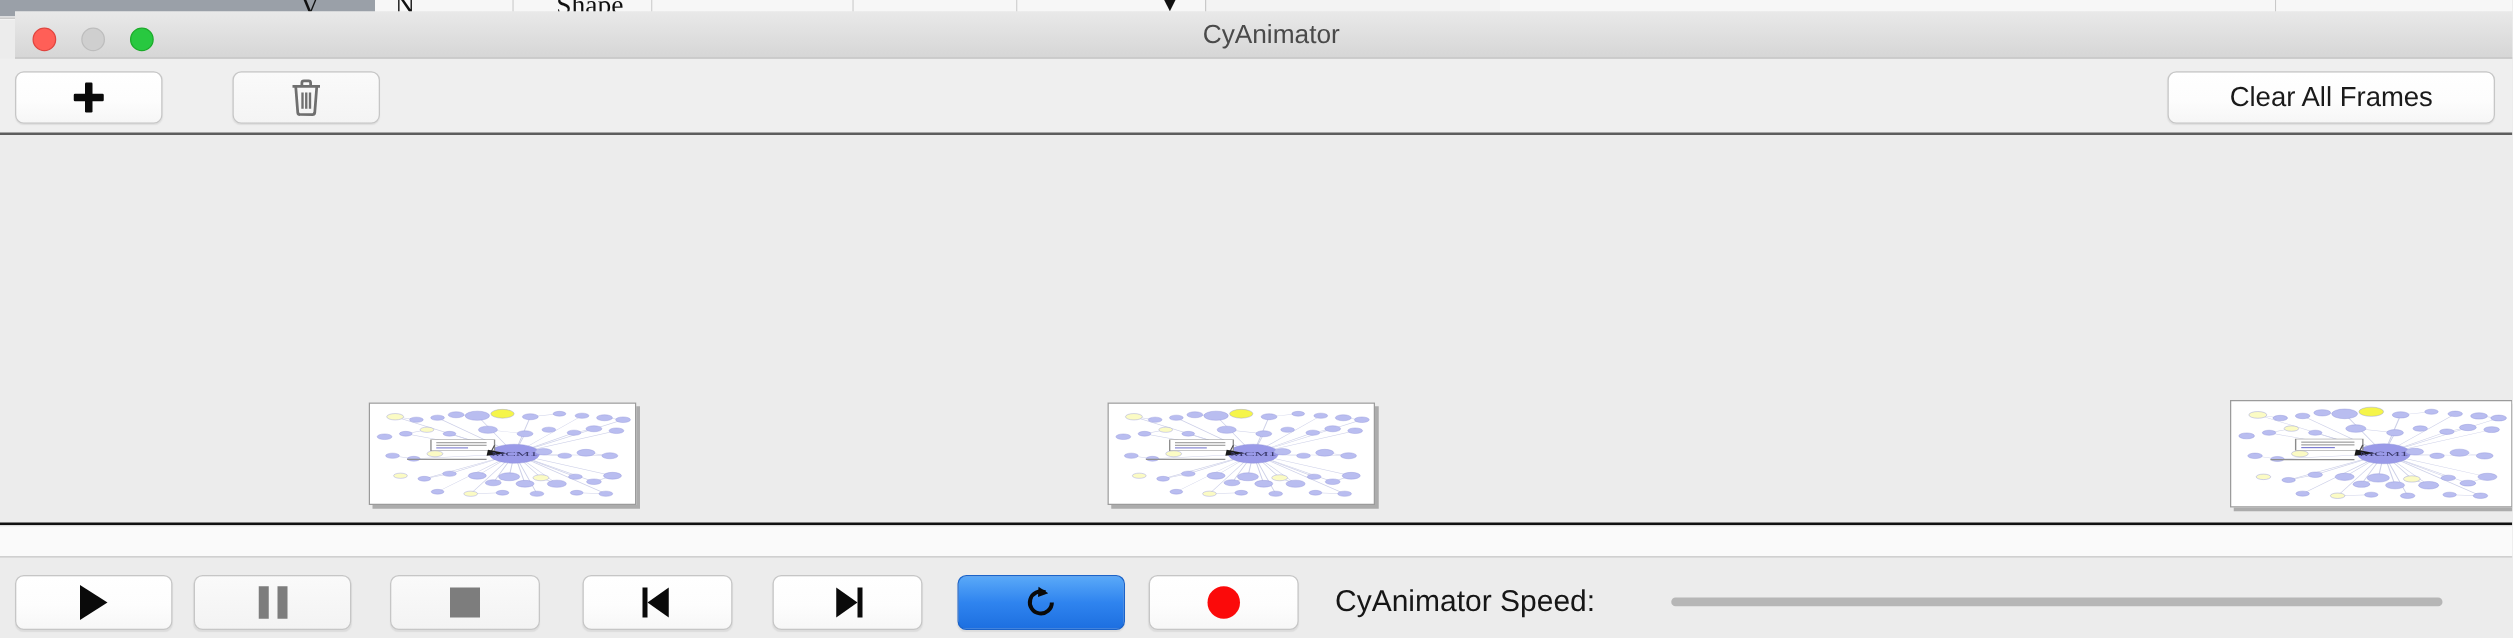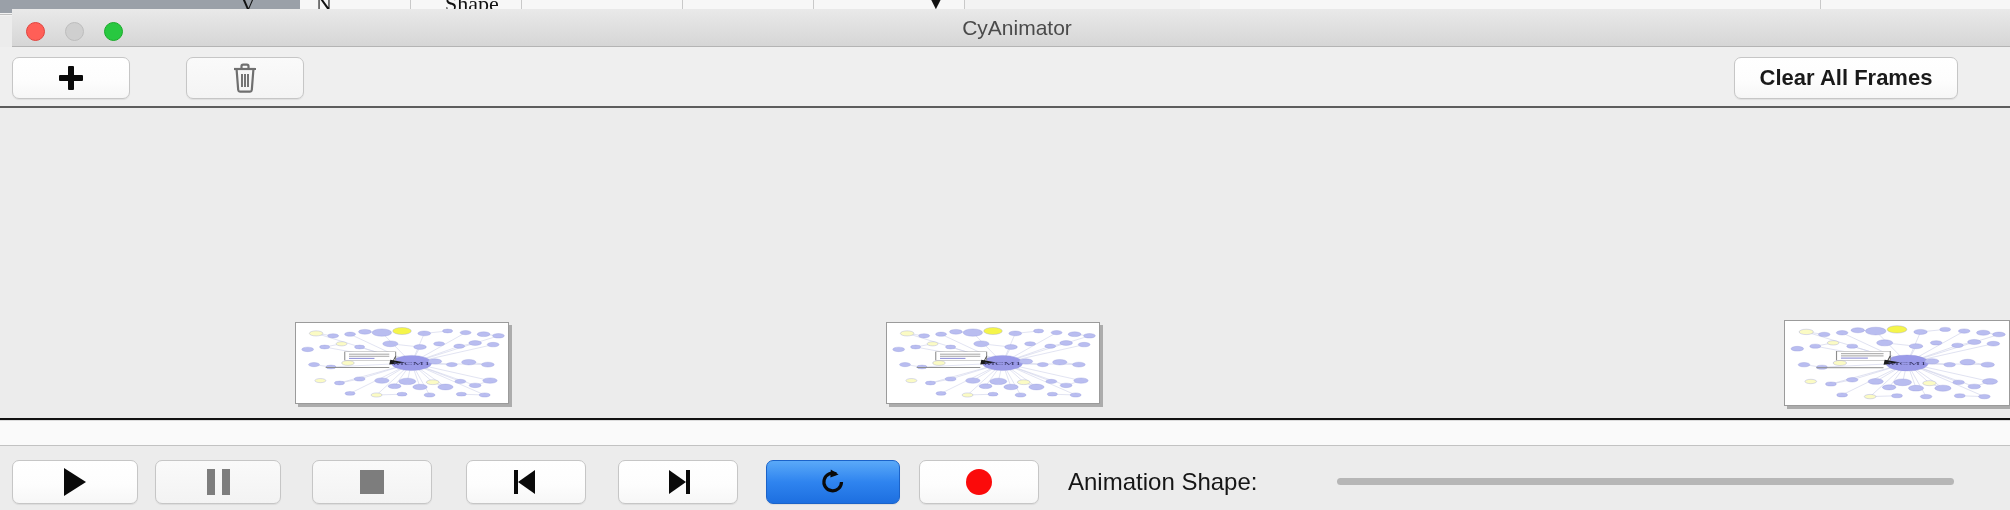--- a/index.html
+++ b/index.html
@@ -60,21 +60,21 @@
     box-shadow: 0 1px 1px rgba(0,0,0,0.07);
     box-sizing: border-box;
     display: flex; align-items: center; justify-content: center;
     cursor: default;
   }
   .btn.flat {
     background: linear-gradient(to bottom, #fafafa 0%, #f4f4f4 100%);
   }
   .btn-add   { left: 12px;  top: 57px; width: 118px; height: 42px; }
   .btn-del   { left: 186px; top: 57px; width: 118px; height: 42px; }
-  .btn-clear { left: 1734px; top: 57px; width: 224px; height: 42px; font-weight: bold; }
+  .btn-clear { left: 1734px; top: 57px; width: 262px; height: 42px; }
   .btn-clear-label { font-size: 22px; color: #1a1a1a; }
 
   .plus-icon { position: relative; width: 24px; height: 24px; }
   .plus-icon::before, .plus-icon::after {
     content: ""; position: absolute; background: #0a0a0a; border-radius: 1px;
   }
   .plus-icon::before { left: 9px; top: 0; width: 6px; height: 24px; }
   .plus-icon::after  { left: 0; top: 9px; width: 24px; height: 6px; }
 
   
@@ -565,18 +565,18 @@
   <div class="cbtn c-loop active">
     <svg width="30" height="30" viewBox="0 0 30 30">
       <path d="M23.5 15 A8.8 8.8 0 1 1 18.2 6.9" stroke="#0a0a0a" stroke-width="3.2" fill="none" stroke-linecap="butt"></path>
       <path d="M12.8 2.4 L20.6 7.6 L12.4 10.6 Z" fill="#0a0a0a"></path>
     </svg>
   </div>
   <div class="cbtn c-rec">
     <span class="ico-rec"></span>
   </div>
 
-  <div class="speed-label">Animation Shape:</div>
+  <div class="speed-label">CyAnimator Speed:</div>
   <div class="slider-track">
     
   </div>
 
 </div>
 
 </body></html>

